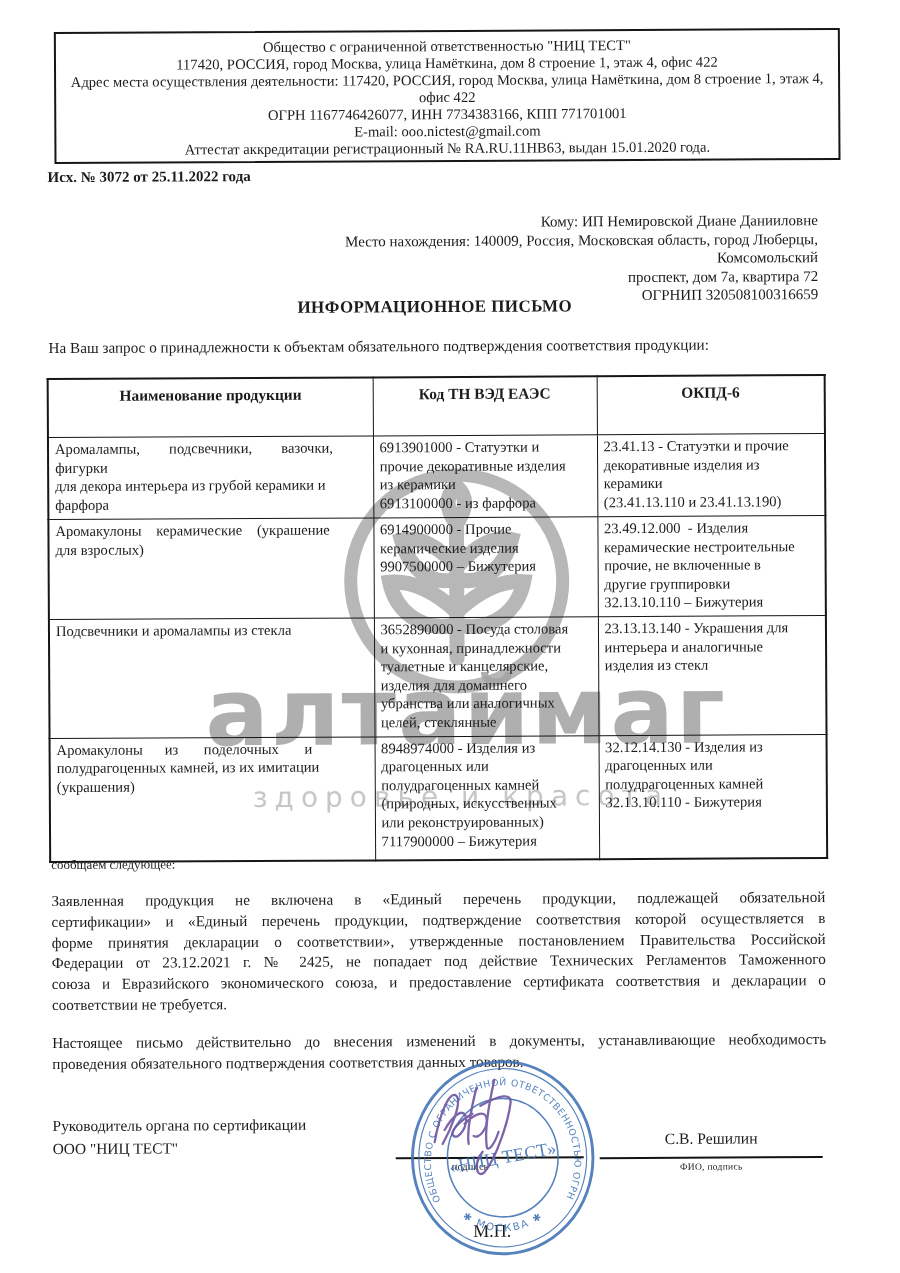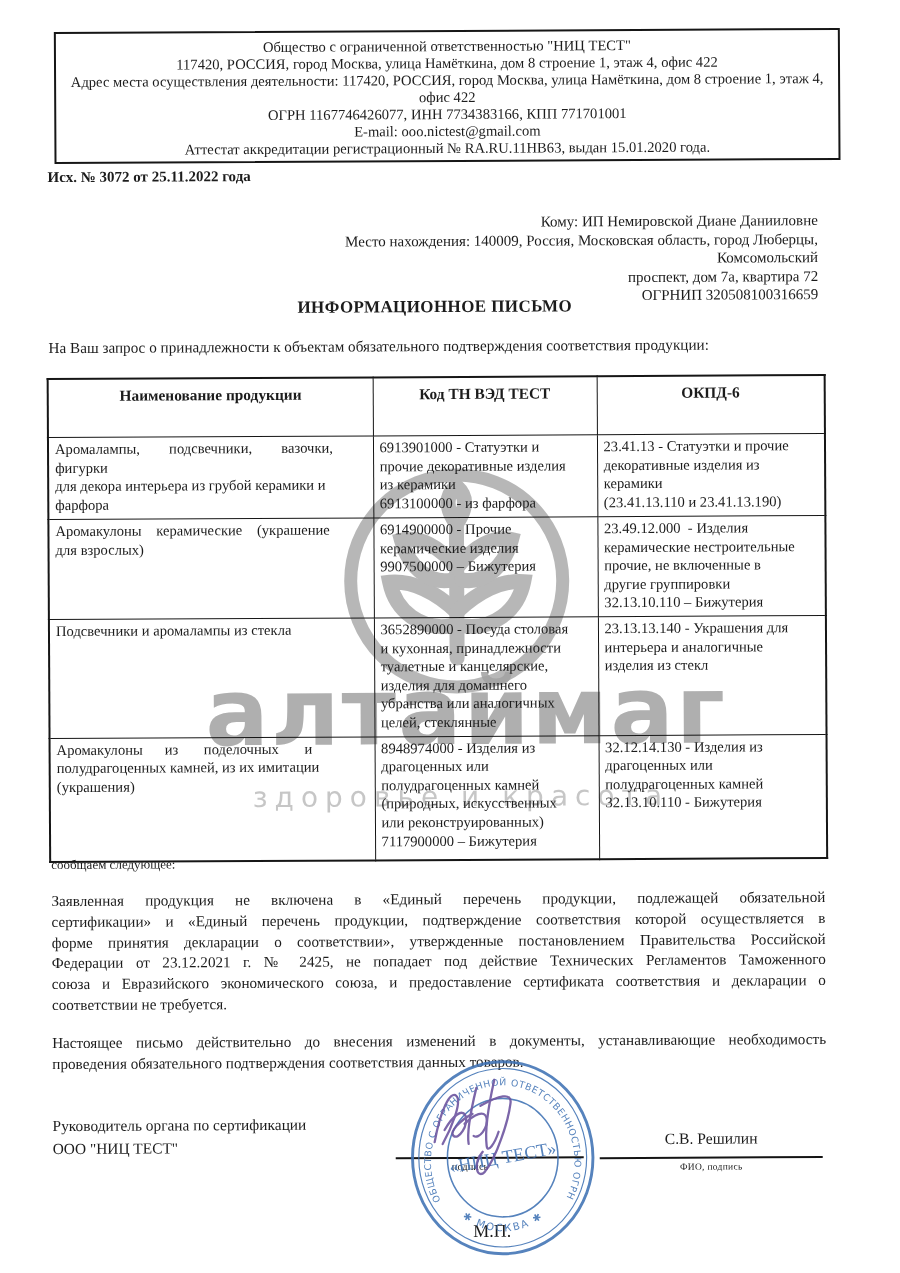--- a/index.html
+++ b/index.html
@@ -123,21 +123,21 @@
 
     <table class="products">
       <colgroup>
           <col style="width:325px">
           <col style="width:224px">
           <col style="width:228px">
         </colgroup>
       <thead>
         <tr>
           <th>Наименование продукции</th>
-          <th>Код ТН ВЭД ТЕСТ</th>
+          <th>Код ТН ВЭД ЕАЭС</th>
           <th>ОКПД-6</th>
         </tr>
       </thead>
       <tbody>
         <tr style="height:82px">
           <td class="c-name">
               <div>Аромалампы,        подсвечники,        вазочки,
 фигурки
 для декора интерьера из грубой керамики и
 фарфора</div>

